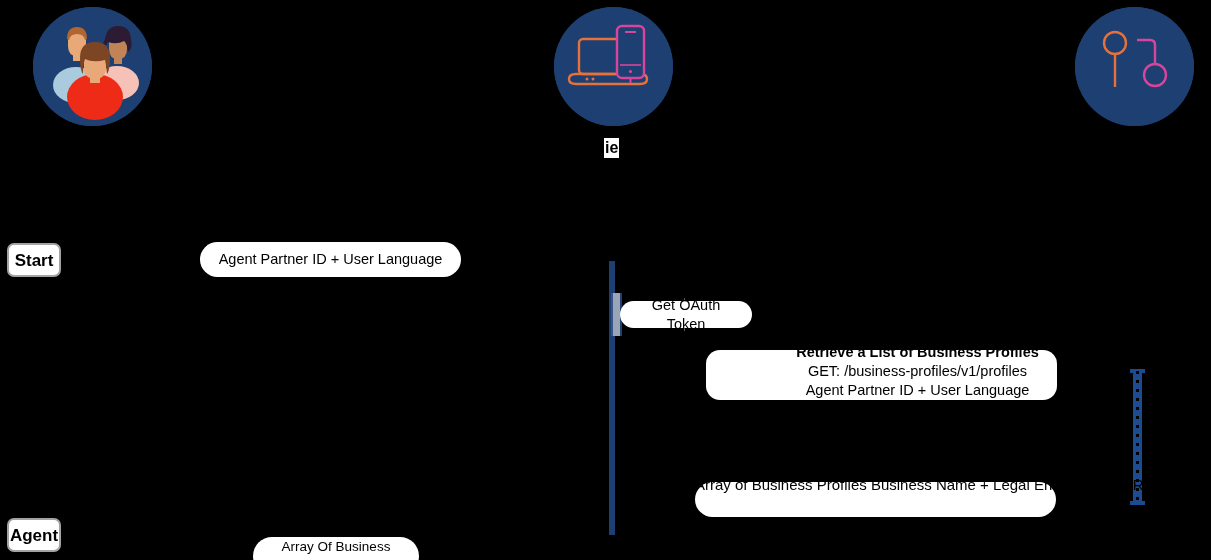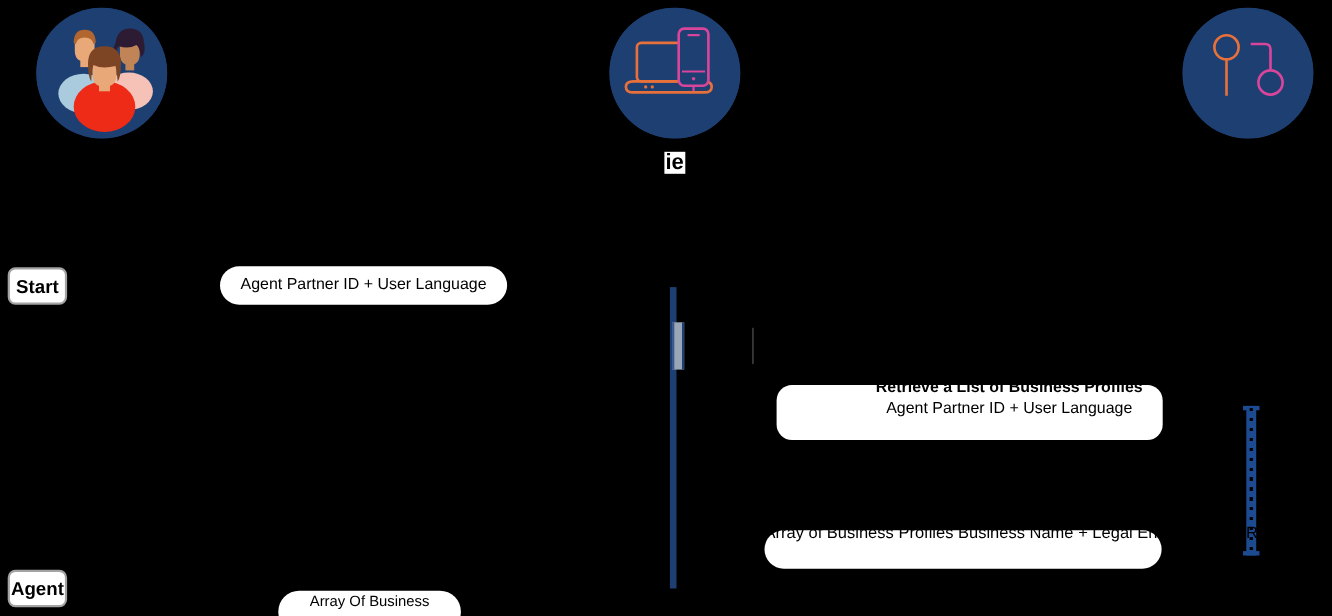--- a/index.html
+++ b/index.html
@@ -26,21 +26,21 @@
     background: #1d3f72;
   }
   .actor-svg { display: block; width: 100%; height: 100%; }
 
   
   .actor-label {
     position: absolute;
     background: #ffffff;
     color: #000000;
     font-weight: bold;
-    font-size: 20px;
+    font-size: 16px;
     line-height: 20px;
     padding: 0 1px;
     white-space: nowrap;
     overflow: hidden;
   }
 
   
   .lifeline {
     position: absolute;
     background: #1d3f72;
@@ -206,29 +206,31 @@
   <div class="activation" style="left:611px; top:293px; width:11px; height:43px;"></div>
 
   <div class="guide-line" style="left:684px; top:298px; height:33px;"></div>
 
   <div class="badge" style="left:7px; top:243px; width:54px; height:34px;">Start</div>
 
   <div class="badge" style="left:7px; top:518px; width:54px; height:34px;">Agent</div>
 
   <div class="pill" style="left:200px; top:242px; width:261px; height:35px;">Agent Partner ID + User Language</div>
 
+  <div class="pill" style="left:620px; top:301px; width:132px; height:27px;">Get OAuth Token</div>
 
   <div class="pill pill-sm" style="left:253px; top:513px; width:166px; height:38px; flex-direction:column;margin-top:24px;">
     <span>Array Of Business</span>
     <span>Business</span>
   </div>
 
   <div class="msgbox" style="left:706px; top:350px; width:351px; height:50px;"></div>
   <div class="msgtext" style="left:706px; top:343px; width:351px;">
     <span class="t-title">Retrieve a List of Business Profiles</span>
+    <span class="t-line">GET: /business-profiles/v1/profiles</span>
     <span class="t-line">Agent Partner ID + User Language</span>
   </div>
 
   <div class="msgbox" style="left:695px; top:482px; width:361px; height:35px; border-radius:20px;"></div>
   <div class="respbox-text" style="left:695px; top:473px; width:361px;">
     <span class="t-line">Array of Business Profiles</span>
     <span class="t-line">Business Name + Legal Entity Name + Registration</span>
     
   </div>
 

